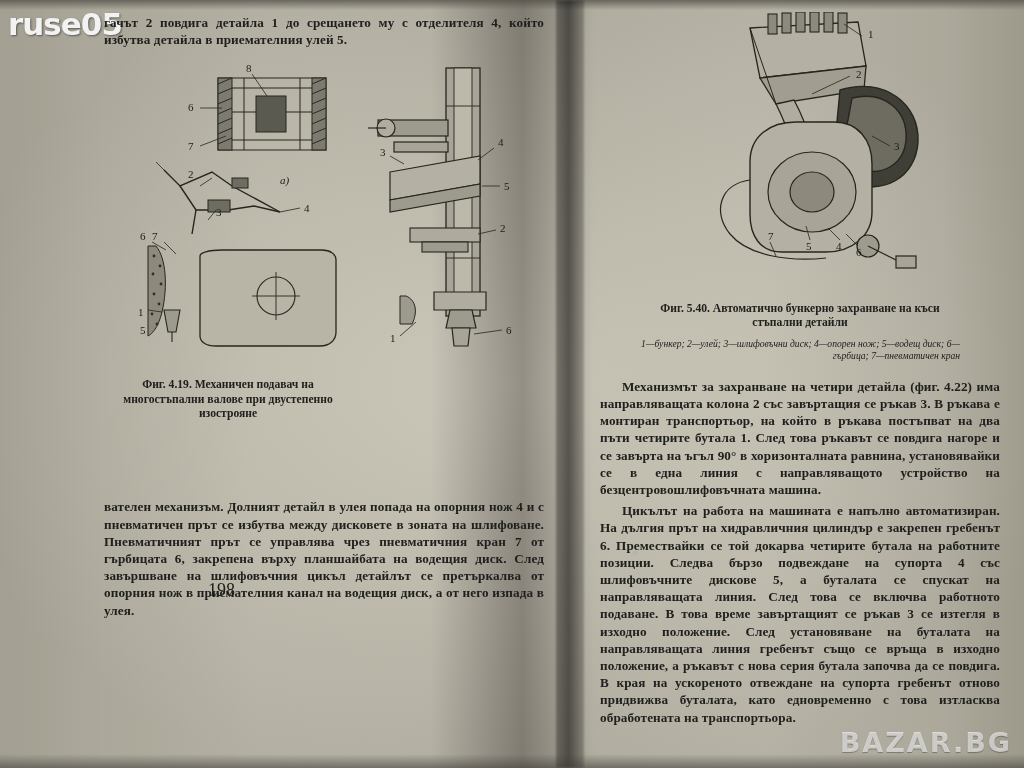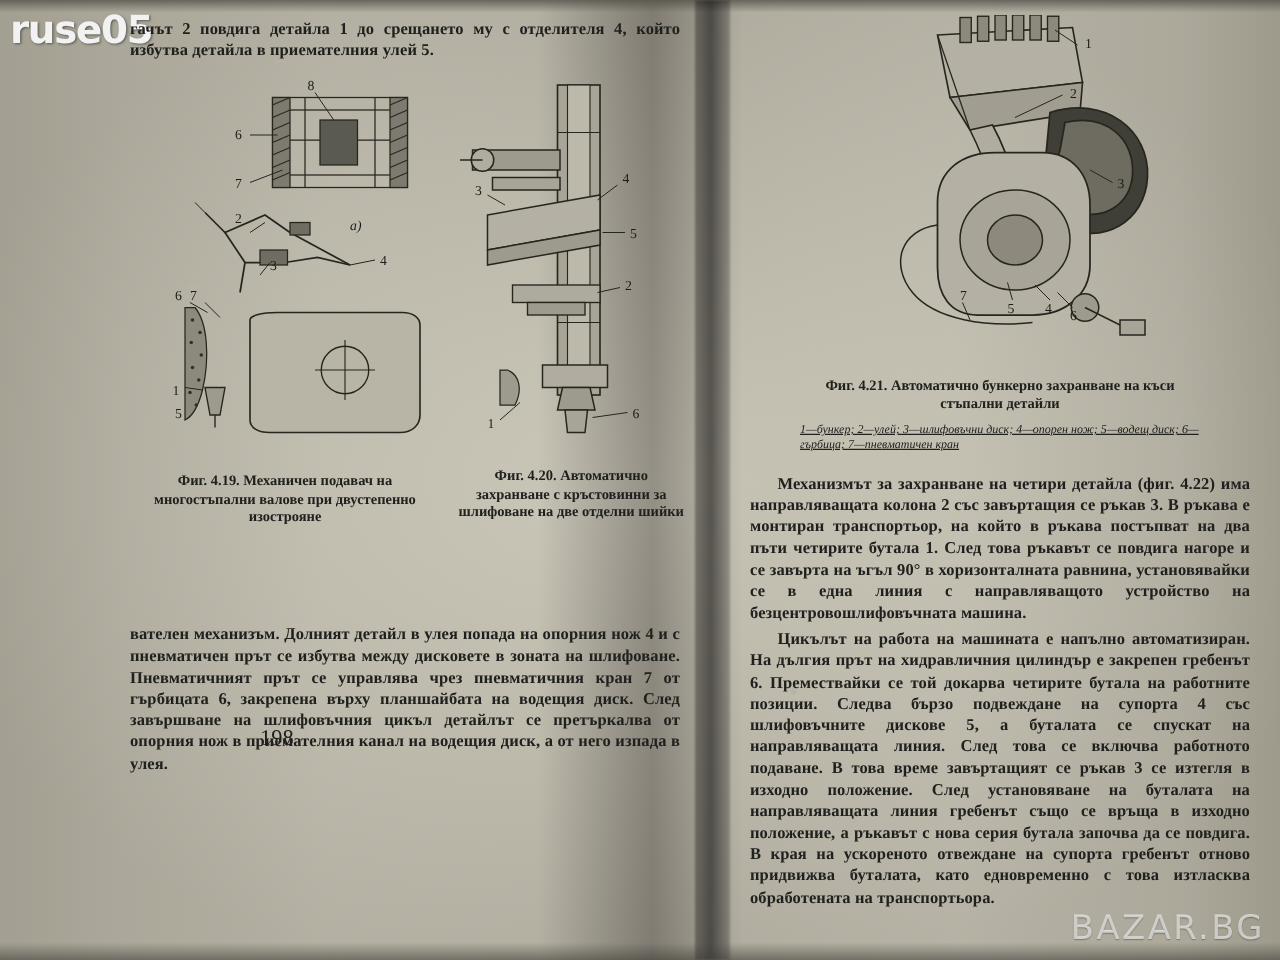--- a/index.html
+++ b/index.html
@@ -18,21 +18,21 @@
   .wm-left{
     position:absolute;left:8px;top:6px;
     font-family:"DejaVu Sans", sans-serif;
     font-weight:bold;font-size:31px;color:#f2f2f2;
     text-shadow:1px 1px 2px rgba(0,0,0,.45);
     letter-spacing:-1px;
   }
   .wm-right{
     position:absolute;right:12px;bottom:10px;
     font-family:"DejaVu Sans", sans-serif;
-    font-weight:normal;font-size:27px;color:rgba(255,255,255,.62);
+    font-weight:bold;font-size:27px;color:rgba(255,255,255,.62);
     letter-spacing:2px;
     text-shadow:0 1px 1px rgba(0,0,0,.3);
   }
   .gutter{
     position:absolute;left:556px;top:0;width:28px;height:768px;
     background:linear-gradient(90deg,rgba(0,0,0,.30),rgba(0,0,0,.52) 45%,rgba(0,0,0,.22) 100%);
     filter:blur(1px);
   }
   .page-edge-top{
     position:absolute;left:0;top:0;width:1024px;height:10px;
@@ -57,23 +57,22 @@
   p.indent{text-indent:22px;}
   .blk{margin-bottom:2px;}
 
   
   .fig{position:relative;}
   .figcap{
     font-size:11.6px;line-height:14.4px;text-align:center;
     font-weight:bold;
   }
   .figlegend{
-    font-size:9.6px;line-height:12px;text-align:left;
+    font-size:9.6px;line-height:12px;text-align:right;
     font-style:italic;
-    text-decoration:underline;
   }
 
   svg{display:block;}
   .ln{stroke:#26261f;fill:none;}
   .lbl{font-family:"Liberation Serif",serif;font-size:11px;fill:#1c1c18;}
   .lbl-i{font-family:"Liberation Serif",serif;font-style:italic;font-size:11px;fill:#1c1c18;}
 
   .pagenum{
     position:absolute;left:104px;bottom:18px;
     font-size:18px;
@@ -263,23 +262,20 @@
           <text class="lbl" x="30" y="282">1</text>
           <text class="lbl" x="146" y="274">6</text>
         </svg>
       </div>
     </div>
 
     <div style="position:relative;margin-top:14px;height:116px;">
       <div style="position:absolute;left:0;top:4px;width:248px;">
         <div class="figcap">Фиг. 4.19. Механичен подавач на многостъпални валове при двустепенно изострояне</div>
       </div>
-      <div style="position:absolute;left:262px;top:0;width:182px;">
-        <div class="figcap">Фиг. 4.20. Автоматично захранване с кръстовинни за шлифоване на две отделни шийки</div>
-      </div>
     </div>
 
     <p class="body" style="margin-top:8px;">вателен механизъм. Долният детайл в улея попада на опорния нож 4 и с пневматичен прът се избутва между дисковете в зоната на шлифоване. Пневматичният прът се управлява чрез пневматичния кран 7 от гърбицата 6, закрепена върху планшайбата на водещия диск. След завършване на шлифовъчния цикъл детайлът се претъркалва от опорния нож в приемателния канал на водещия диск, а от него изпада в улея.</p>
 
     <div class="pagenum">198</div>
   </div>
 
   <div class="col right-col">
 
     <div class="fig" style="position:relative;height:288px;">
@@ -340,21 +336,21 @@
         <text class="lbl" x="268" y="26">1</text>
         <text class="lbl" x="256" y="66">2</text>
         <text class="lbl" x="294" y="138">3</text>
         <text class="lbl" x="236" y="238">4</text>
         <text class="lbl" x="206" y="238">5</text>
         <text class="lbl" x="256" y="244">6</text>
         <text class="lbl" x="168" y="228">7</text>
       </svg>
     </div>
 
-    <div class="figcap" style="width:330px;margin:2px auto 0;">Фиг. 4.21. Автоматично бункерно захранване на къси стъпални детайли</div>
+    <div class="figcap" style="width:330px;margin:2px auto 0;">Фиг. 5.40. Автоматично бункерно захранване на къси стъпални детайли</div>
     <div class="figlegend" style="width:320px;margin:7px auto 0;">1—бункер; 2—улей; 3—шлифовъчни диск; 4—опорен нож; 5—водещ диск; 6—гърбица; 7—пневматичен кран</div>
 
     <p class="body indent" style="margin-top:16px;">Механизмът за захранване на четири детайла (фиг. 4.22) има направляващата колона 2 със завъртащия се ръкав 3. В ръкава е монтиран транспортьор, на който в ръкава постъпват на два пъти четирите бутала 1. След това ръкавът се повдига нагоре и се завърта на ъгъл 90° в хоризонталната равнина, установявайки се в една линия с направляващото устройство на безцентровошлифовъчната машина.</p>
     <p class="body indent" style="margin-top:4px;">Цикълът на работа на машината е напълно автоматизиран. На дългия прът на хидравличния цилиндър е закрепен гребенът 6. Премествайки се той докарва четирите бутала на работните позиции. Следва бързо подвеждане на супорта 4 със шлифовъчните дискове 5, а буталата се спускат на направляващата линия. След това се включва работното подаване. В това време завъртащият се ръкав 3 се изтегля в изходно положение. След установяване на буталата на направляващата линия гребенът също се връща в изходно положение, а ръкавът с нова серия бутала започва да се повдига. В края на ускореното отвеждане на супорта гребенът отново придвижва буталата, като едновременно с това изтласква обработената на транспортьора.</p>
   </div>
 
   <div class="noise"></div>
 </div>
 
 </body></html>

